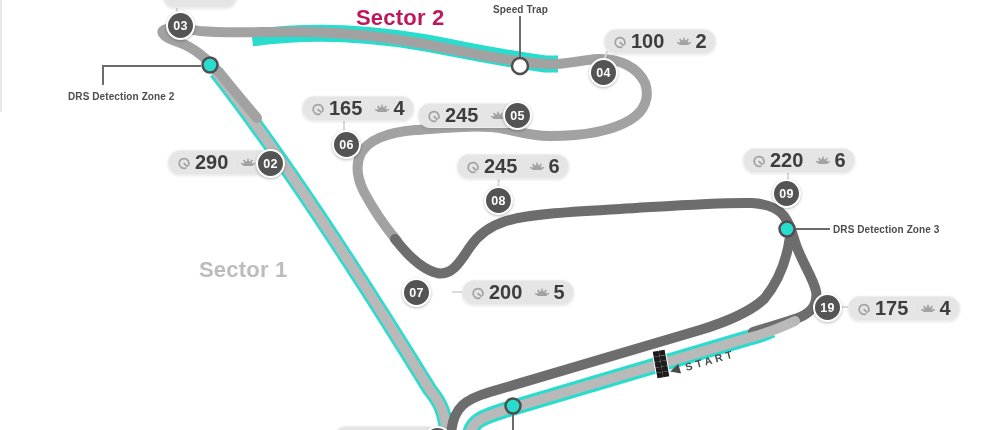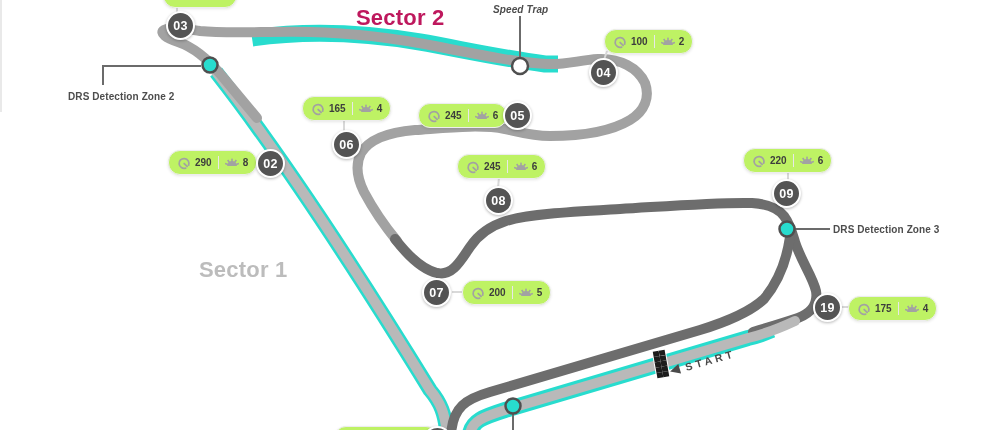--- a/index.html
+++ b/index.html
@@ -11,47 +11,47 @@
   .edge-line{position:absolute;left:0;top:0;width:2px;height:112px;background:#e9e9e9;}
 
   
   .sector-label{position:absolute;font-weight:bold;font-size:22px;letter-spacing:.2px;white-space:nowrap;}
   .s1{left:199px;top:257px;color:#bcbcbc;}
   .s2{left:356px;top:5px;color:#be185d;}
   .s3{left:629px;top:173px;color:#7f7f7f;}
 
   
   .anno{position:absolute;font-weight:bold;font-size:10px;color:#4d4d4d;white-space:nowrap;letter-spacing:.1px;}
-  .speed-trap-label{left:493px;top:4px;font-style:italic;}
+  .speed-trap-label{left:493px;top:4px;}
   .drs2-label{left:68px;top:91px;}
   .drs3-label{left:833px;top:224px;}
 
   
   .pill{
     position:absolute;height:23px;display:flex;align-items:center;gap:4px;
-    background:#bef264;border:1px solid #ededed;border-radius:12px;
+    background:#e5e5e5;border:1px solid #ededed;border-radius:12px;
     padding:0 8px;box-shadow:0 1px 3px rgba(0,0,0,.10);
-    font-weight:bold;font-size:10px;color:#3d3d3d;white-space:nowrap;z-index:3;
+    font-weight:bold;font-size:20px;color:#3d3d3d;white-space:nowrap;z-index:3;
   }
   .pill .ico{display:flex;align-items:center;}
   .pill .sep{width:1px;height:13px;background:#e8e8e8;margin:0 2px;}
   .pill.partial{width:56px;}
   .pill.partial-b{width:86px;}
 
   
   .badge{
     position:absolute;width:25px;height:25px;border-radius:50%;
     background:#545454;border:2px solid #fff;box-sizing:content-box;
     color:#fff;font-weight:bold;font-size:12.5px;letter-spacing:.3px;
     display:flex;align-items:center;justify-content:center;
     box-shadow:0 1px 3px rgba(0,0,0,.28);z-index:4;
   }
   .b01{left:423px;top:426px;} .b02{left:256px;top:149px;} .b03{left:166px;top:11px;}
   .b04{left:589px;top:58px;}  .b05{left:503px;top:101px;} .b06{left:332px;top:130px;}
-  .b07{left:422px;top:278px;} .b08{left:484px;top:186px;} .b09{left:772px;top:179px;}
+  .b07{left:402px;top:278px;} .b08{left:484px;top:186px;} .b09{left:772px;top:179px;}
   .b10{left:813px;top:293px;}
 </style>
 </head>
 <body>
 
 <div class="stage">
 
   <svg class="track" width="1000" height="430" viewBox="0 0 1000 430">
 
     <path d="M 252 38 C 300 31 360 32 420 42 C 460 49 500 58 545 64 L 558 64" fill="none" stroke="#28dcce" stroke-width="17"></path>

